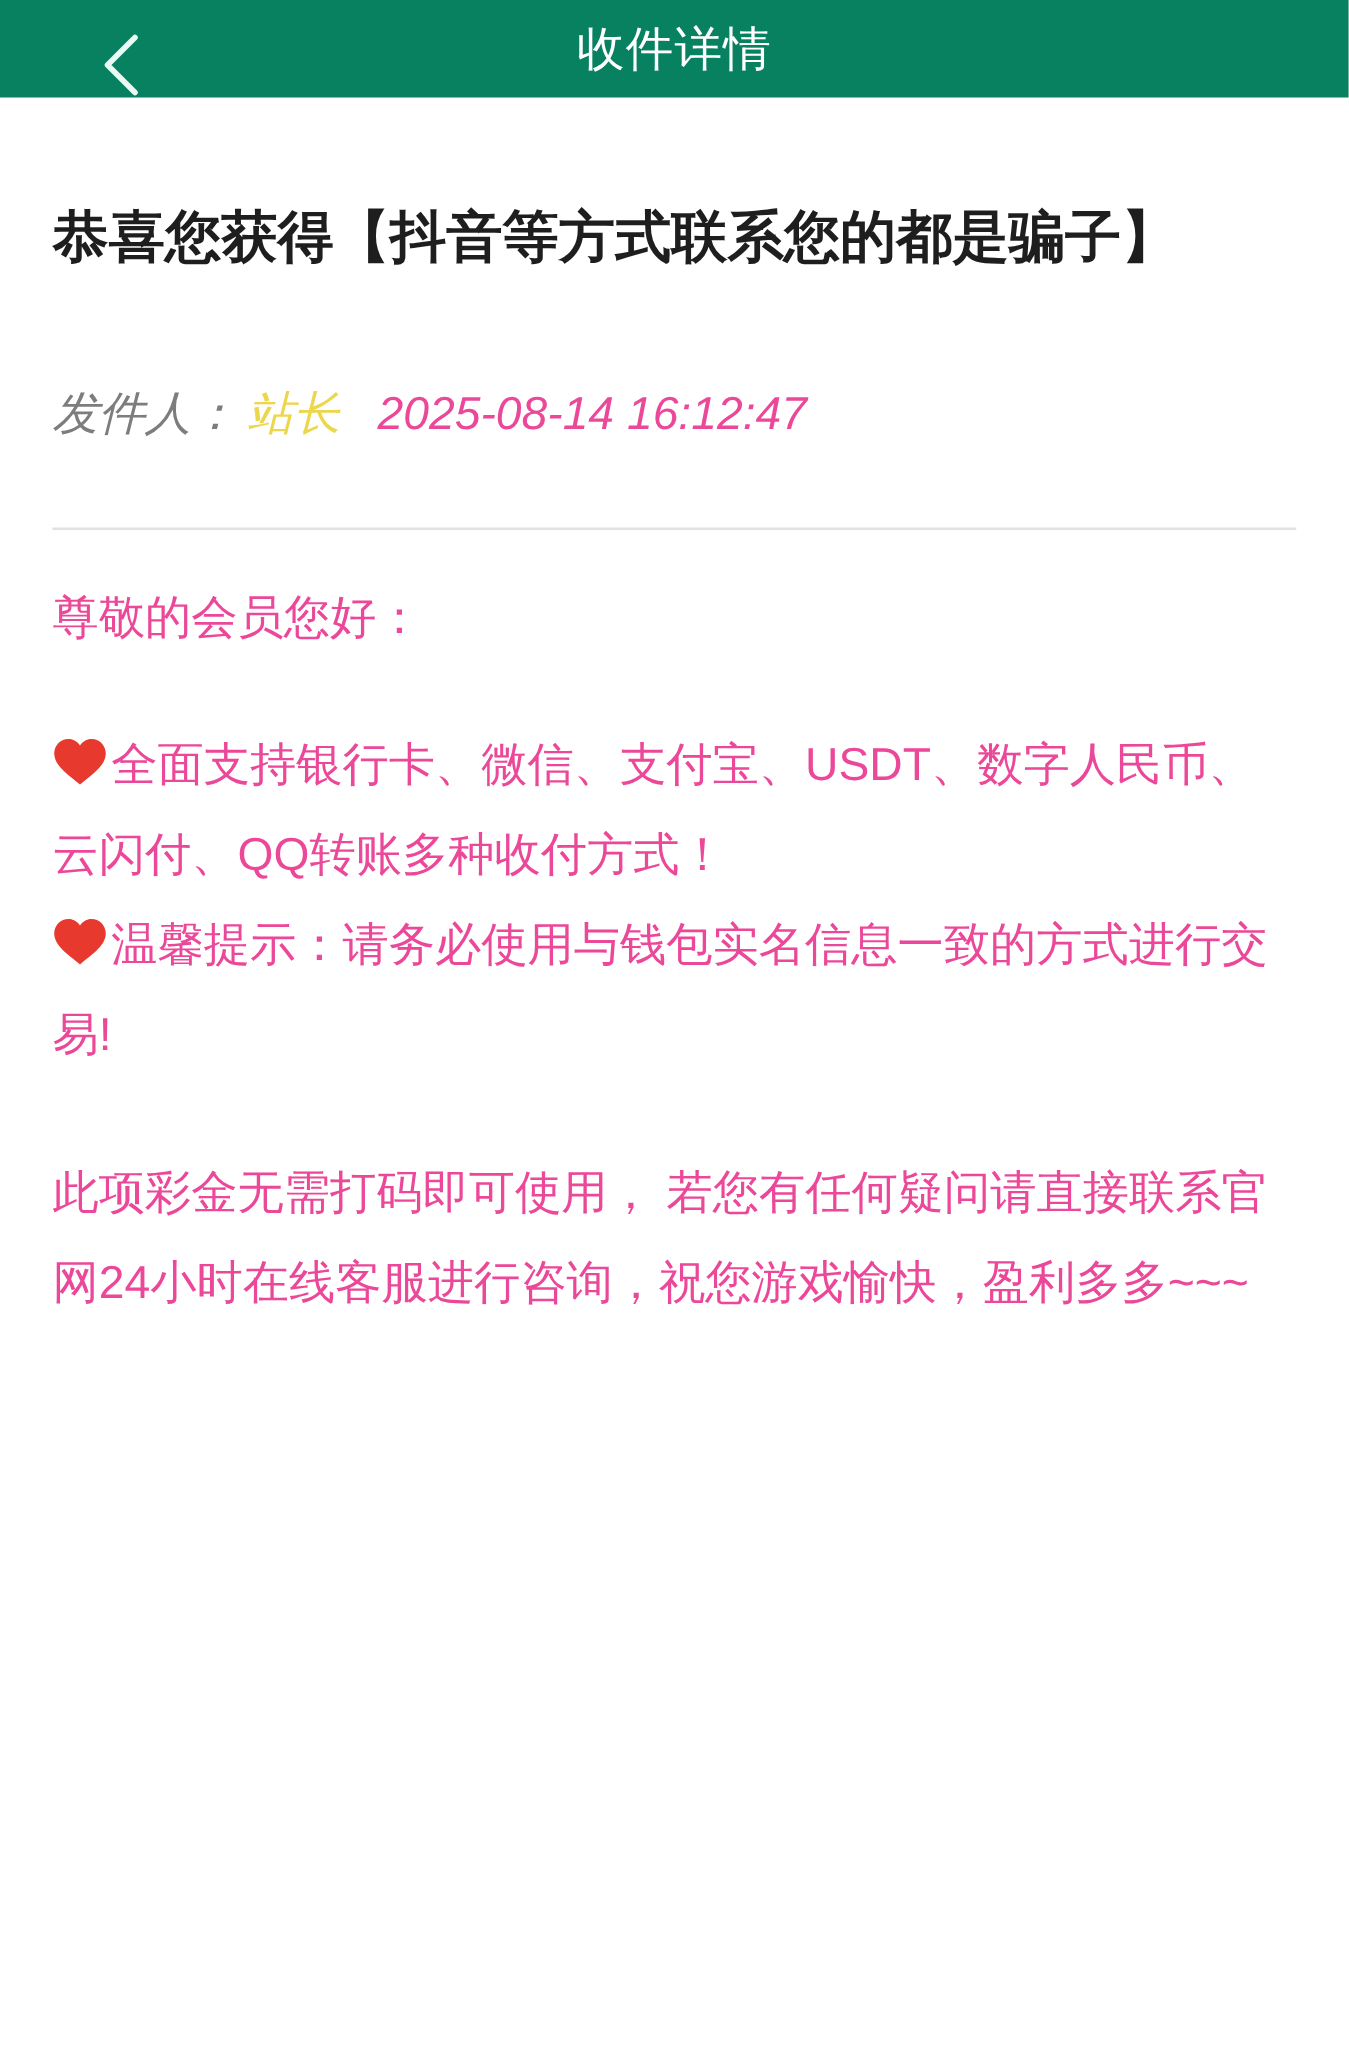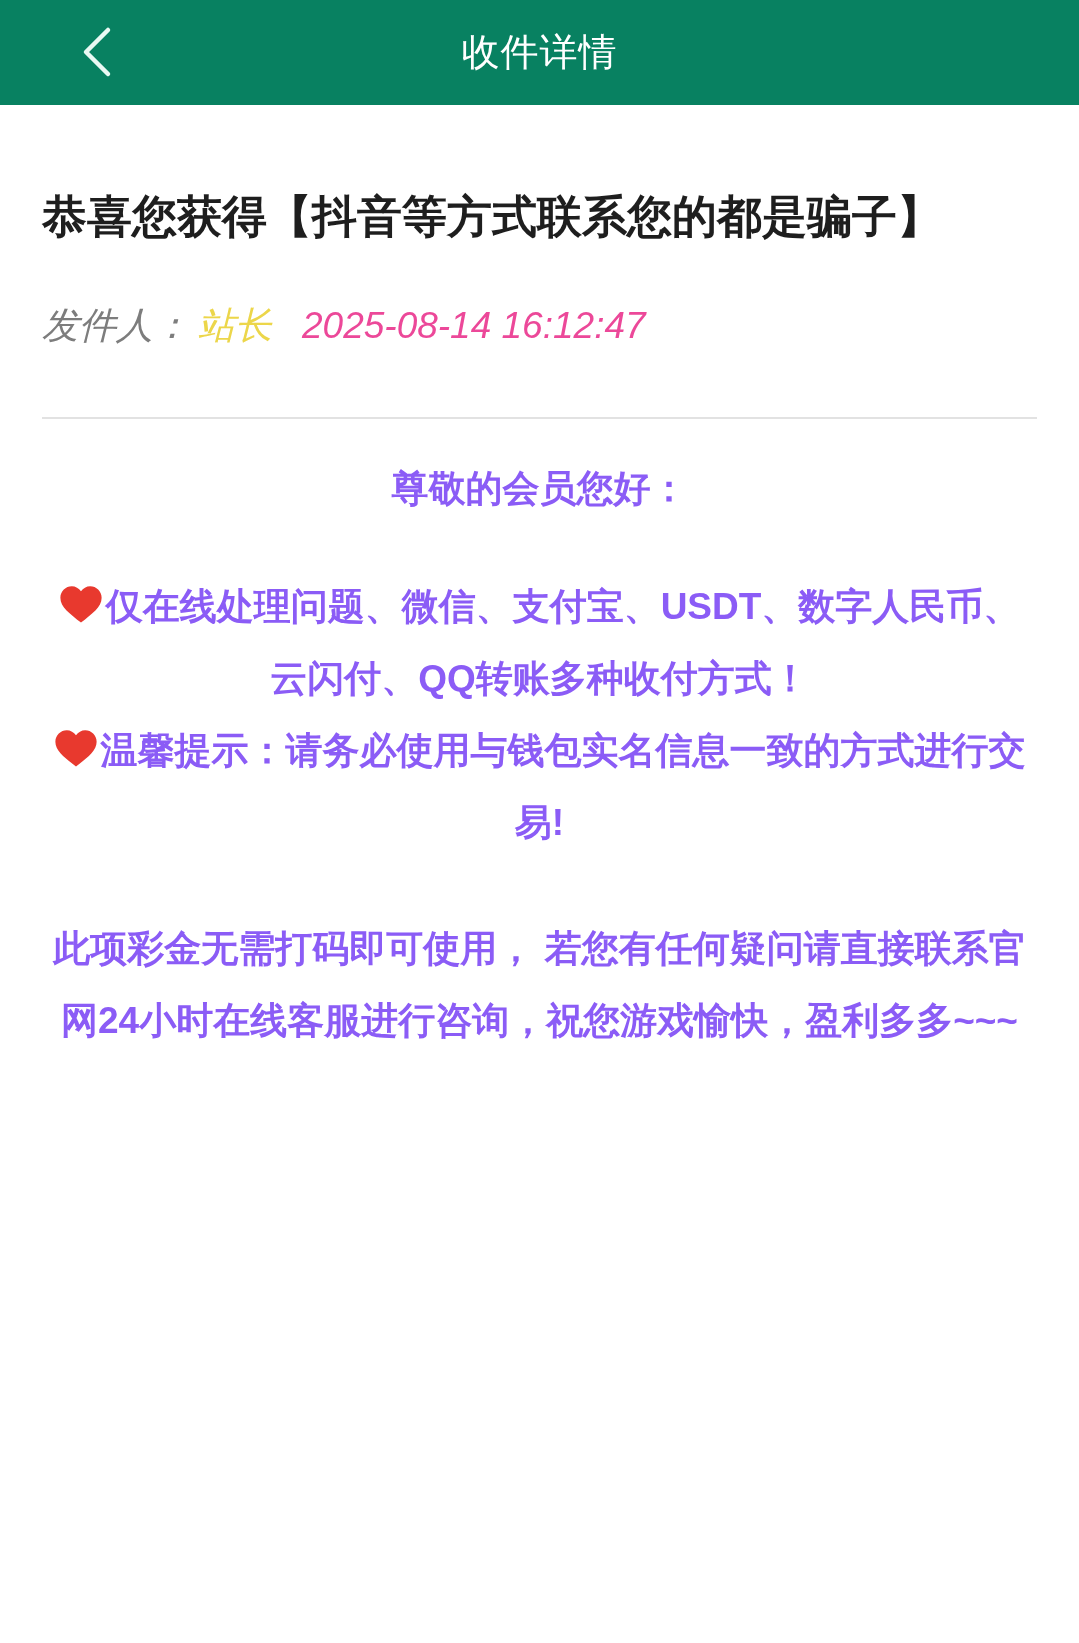--- a/index.html
+++ b/index.html
@@ -5,21 +5,21 @@
   * { box-sizing: border-box; }
   html, body { margin: 0; padding: 0; }
   body {
     width: 1079px;
     height: 1643px;
     background: #ffffff;
     font-family: "Liberation Sans", "DejaVu Sans", sans-serif;
     overflow: hidden;
   }
   .appbar {
-    height: 105px;
+    height: 78px;
     background: #088161;
     position: relative;
     display: flex;
     align-items: center;
     justify-content: center;
   }
   .back {
     position: absolute;
     left: 62px;
     top: 10px;
@@ -49,35 +49,34 @@
     line-height: 1.25;
   }
   .sender-row {
     margin-top: 56px;
     display: flex;
     align-items: baseline;
     font-size: 37px;
     font-style: italic;
   }
   .sender-label { color: #7d7d7d; }
-  .sender-name { color: #ecd64a; margin-left: 8px; }
+  .sender-name { color: #ecd64a; margin-left: 8px; margin-top: 32px; }
   .sender-date { color: #ec4899; margin-left: 30px; }
   .divider {
     margin: 66px 0 0 0;
     border: none;
     height: 2px;
     background: #e2e2e2;
   }
   .body {
     margin-top: 34px;
     font-size: 37px;
     line-height: 72px;
-    color: #8b5cf6;
-    text-align: center;
-    font-weight: bold;
+    color: #ec4899;
+    text-align: left;
   }
   .body p { margin: 0; }
   .body p + p { margin-top: 46px; }
   .body p.footer-para { margin-top: 54px; }
   .icon {
     display: inline-block;
     vertical-align: -5px;
     margin-right: 3px;
     line-height: 0;
   }
@@ -110,21 +109,21 @@
     </div>
 
     <hr class="divider">
 
     <div class="body">
 
       <p><span>尊敬的会员您好：</span><br></p>
 
       <p><span class="icon"><svg width="44" height="40" viewBox="0 0 32 29">
               <path d="M16 28 C8 21.5 1 16.8 1 9.9 C1 5 4.9 1.5 9.3 1.5 C12 1.5 14.5 3 16 5.3 C17.5 3 20 1.5 22.7 1.5 C27.1 1.5 31 5 31 9.9 C31 16.8 24 21.5 16 28 Z" fill="#e8392e"></path>
-            </svg></span><span>仅在线处理问题、微信、支付宝、USDT、数字人民币、云闪付、QQ转账多种收付方式！</span><br><span class="icon"><svg width="44" height="40" viewBox="0 0 32 29">
+            </svg></span><span>全面支持银行卡、微信、支付宝、USDT、数字人民币、云闪付、QQ转账多种收付方式！</span><br><span class="icon"><svg width="44" height="40" viewBox="0 0 32 29">
               <path d="M16 28 C8 21.5 1 16.8 1 9.9 C1 5 4.9 1.5 9.3 1.5 C12 1.5 14.5 3 16 5.3 C17.5 3 20 1.5 22.7 1.5 C27.1 1.5 31 5 31 9.9 C31 16.8 24 21.5 16 28 Z" fill="#e8392e"></path>
             </svg></span><span>温馨提示：请务必使用与钱包实名信息一致的方式进行交易!</span></p>
 
 
       <p class="footer-para"><span>此项彩金无需打码即可使用， 若您有任何疑问请直接联系官网24小时在线客服进行咨询，祝您游戏愉快，盈利多多~~~</span></p>
 
     </div>
   </main>
 </div>
 

